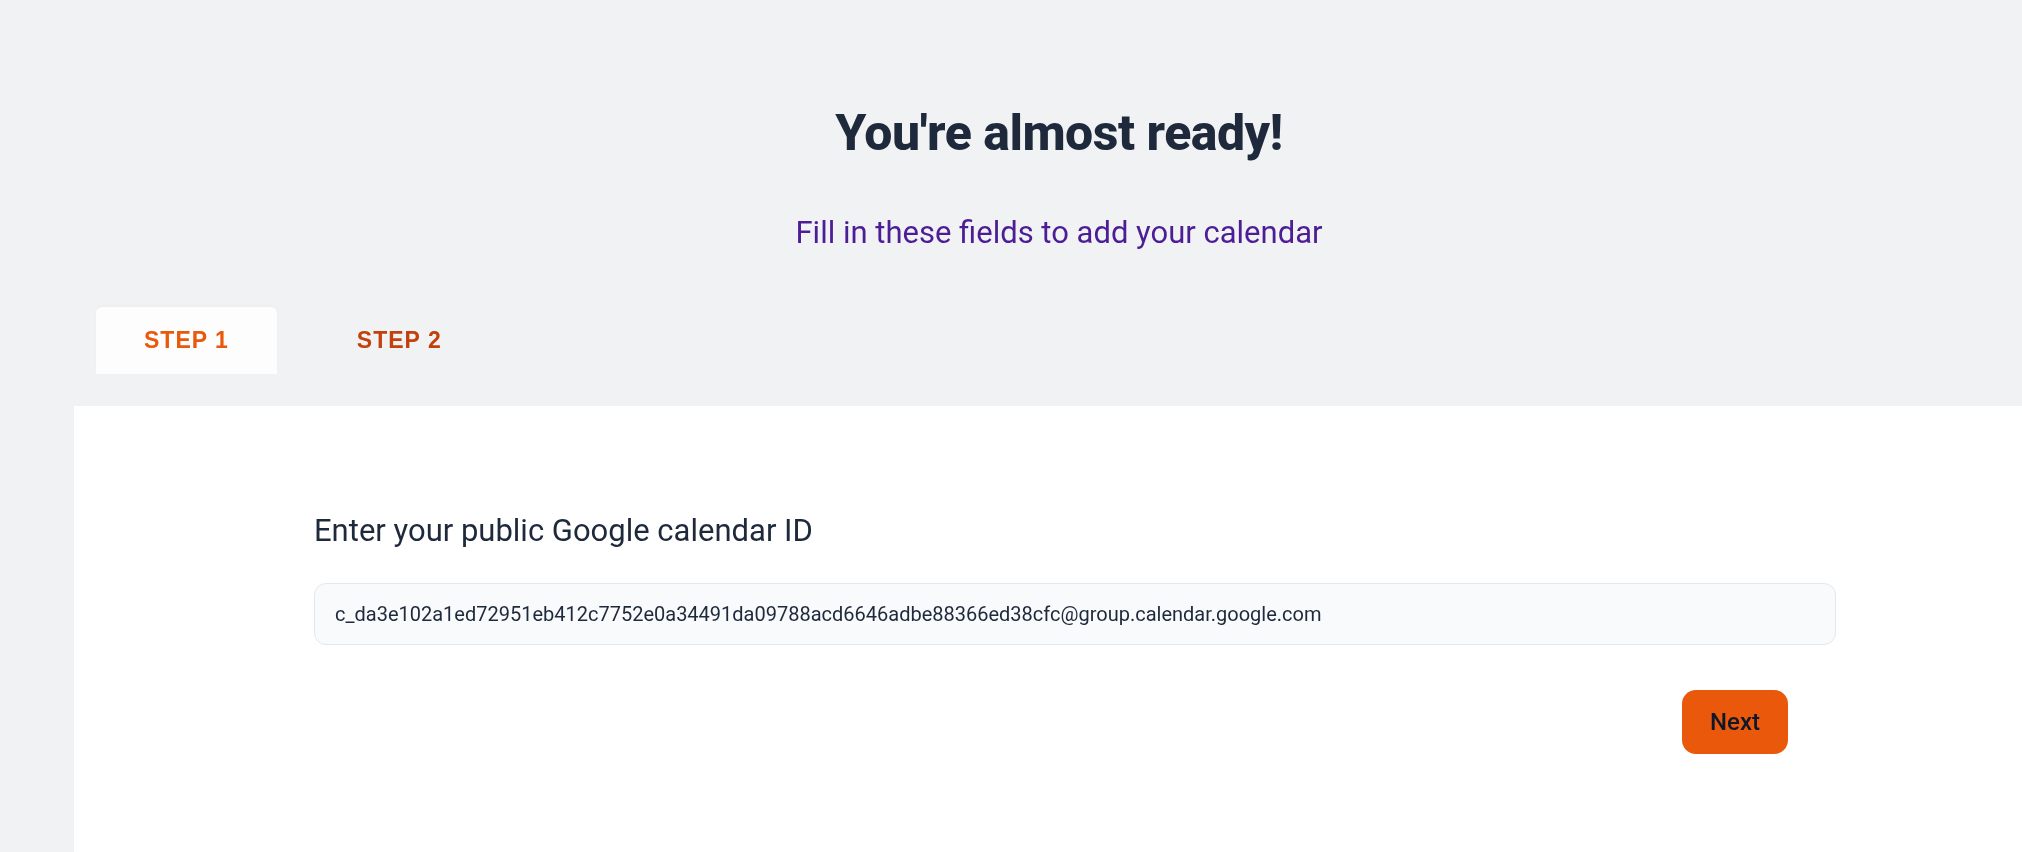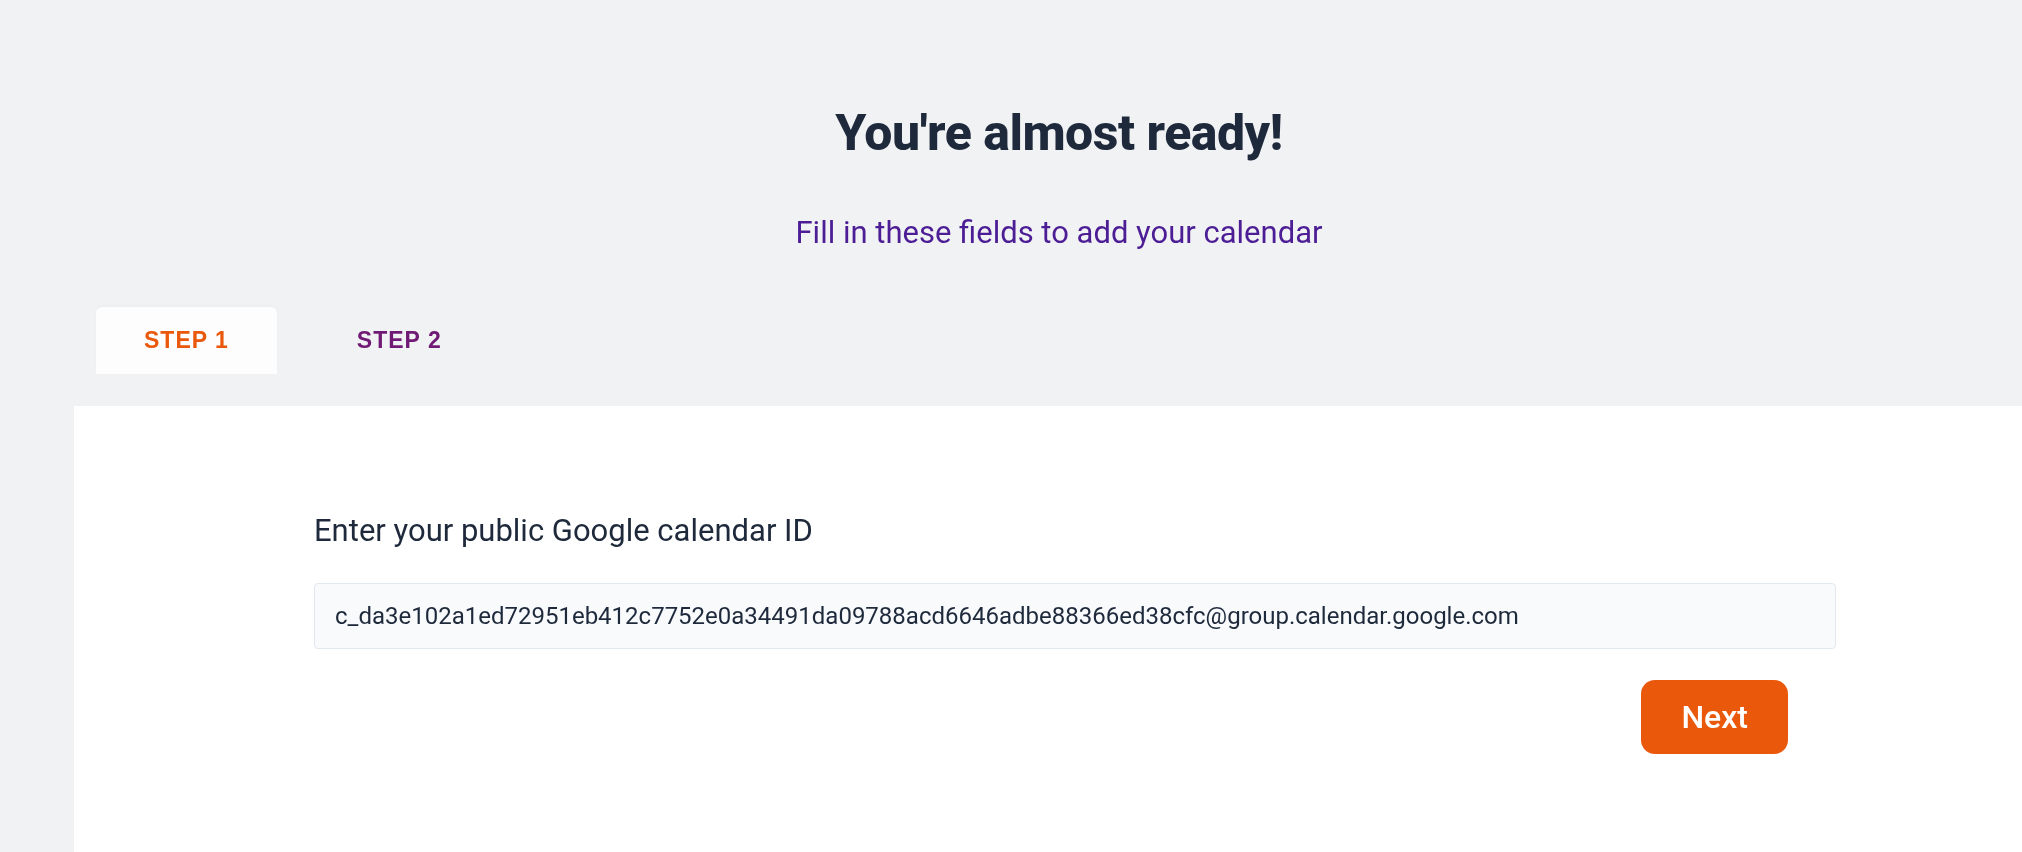--- a/index.html
+++ b/index.html
@@ -40,21 +40,21 @@
       gap: 0;
     }
     .tab {
       padding: 20px 48px;
       font-size: 23px;
       font-weight: 600;
       letter-spacing: 1px;
       cursor: pointer;
       background: transparent;
       border: none;
-      color: #701a75;
+      color: #c2410c;
     }
     .tab.active {
       background-color: #fdfdfd;
       color: #ea580c;
       border-top-left-radius: 6px;
       border-top-right-radius: 6px;
       box-shadow: 0 -2px 4px rgba(0,0,0,0.02);
     }
     .form-card {
       background-color: #ffffff;
@@ -66,39 +66,39 @@
     .field-label {
       font-size: 31px;
       font-weight: 400;
       color: #1e293b;
       margin-bottom: 18px;
       display: block;
     }
     .text-input {
       width: 100%;
       padding: 18px 20px;
-      font-size: 24px;
+      font-size: 20px;
       font-family: inherit;
       color: #1e293b;
       background-color: #f8fafc;
       border: 1px solid #e2e8f0;
-      border-radius: 4px;
+      border-radius: 12px;
       outline: none;
     }
     .button-row {
       position: absolute;
       bottom: 110px;
       right: 224px;
     }
     .next-button {
       background-color: #ea580c;
-      color: #ffffff;
-      font-size: 32px;
+      color: #0f172a;
+      font-size: 24px;
       font-weight: 500;
-      padding: 18px 40px;
+      padding: 18px 28px;
       border: none;
       border-radius: 14px;
       cursor: pointer;
       font-family: inherit;
     }
   </style>
 </head>
 <body>
 
 <div class="container">

